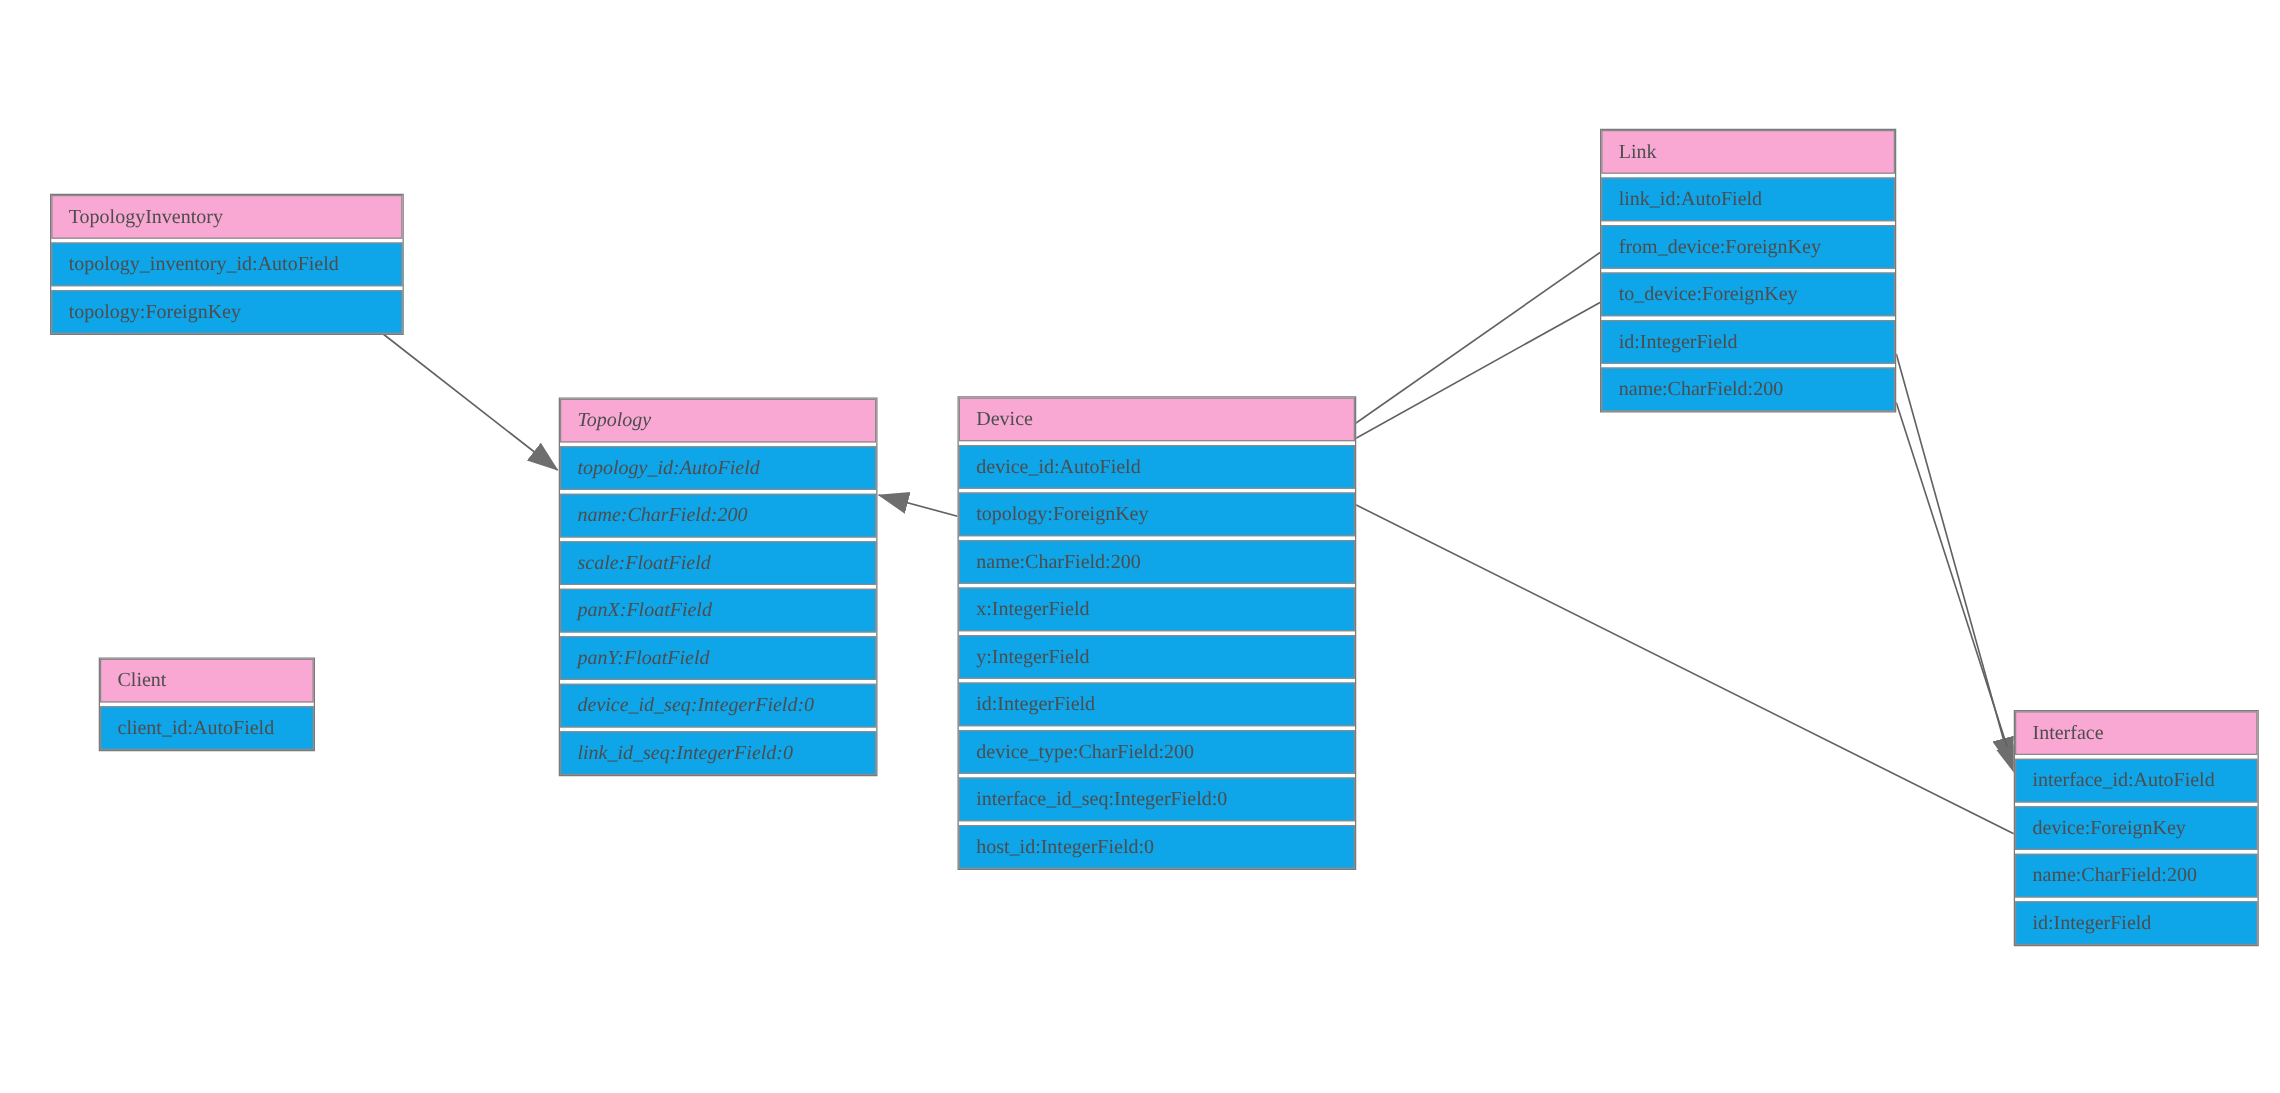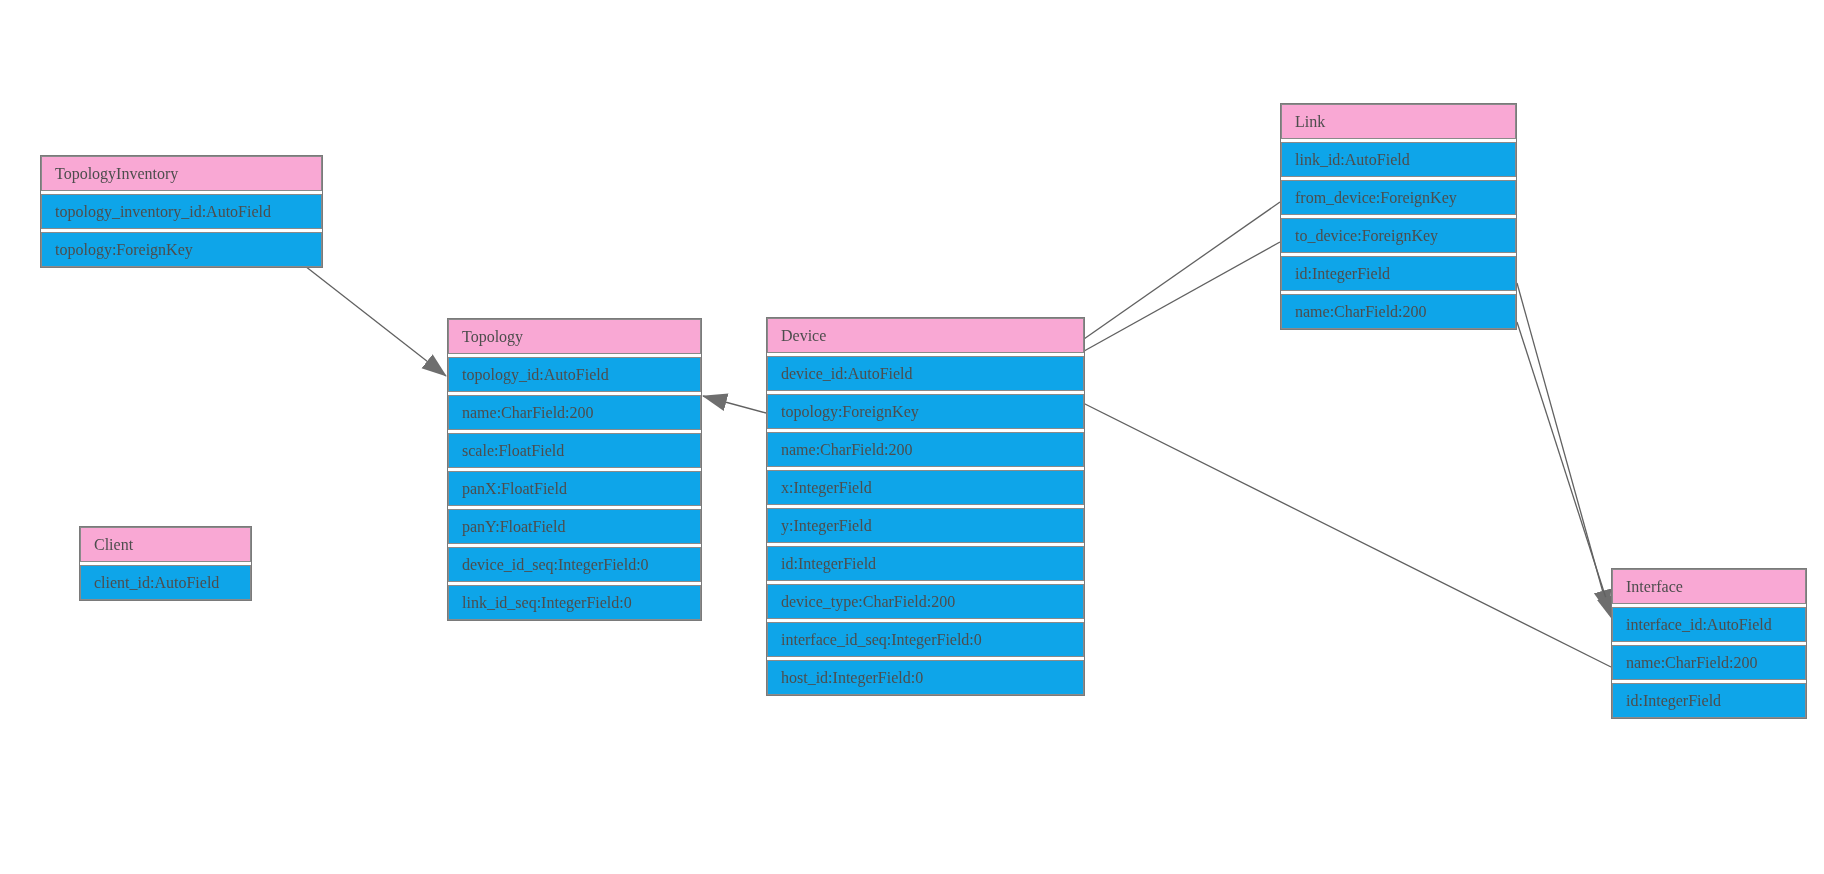--- a/index.html
+++ b/index.html
@@ -65,21 +65,21 @@
     <line x1="1517" y1="283" x2="1609" y2="614" stroke="#616161" stroke-width="1.3" marker-end="url(#arrow)"></line>
     <line x1="1517" y1="322" x2="1613" y2="620" stroke="#616161" stroke-width="1.3" marker-end="url(#arrow)"></line>
   </svg>
 
   <div class="etable" style="left:22px; top:155px; width:283px;margin-left:18px;">
     <div class="cell header">TopologyInventory</div>
     <div class="cell">topology_inventory_id:AutoField</div>
     <div class="cell">topology:ForeignKey</div>
   </div>
 
-  <div class="etable" style="left:447px; top:318px; width:255px;">
+  <div class="etable" style="left:447px; top:318px; width:255px;font-style:italic;">
     <div class="cell header">Topology</div>
     <div class="cell">topology_id:AutoField</div>
     <div class="cell">name:CharField:200</div>
     <div class="cell">scale:FloatField</div>
     <div class="cell">panX:FloatField</div>
     <div class="cell">panY:FloatField</div>
     <div class="cell">device_id_seq:IntegerField:0</div>
     <div class="cell">link_id_seq:IntegerField:0</div>
   </div>
 
@@ -106,17 +106,18 @@
     <div class="cell">link_id:AutoField</div>
     <div class="cell">from_device:ForeignKey</div>
     <div class="cell">to_device:ForeignKey</div>
     <div class="cell">id:IntegerField</div>
     <div class="cell">name:CharField:200</div>
   </div>
 
   <div class="etable" style="left:1611px; top:568px; width:196px;">
     <div class="cell header">Interface</div>
     <div class="cell">interface_id:AutoField</div>
+    <div class="cell">device:ForeignKey</div>
     <div class="cell">name:CharField:200</div>
     <div class="cell">id:IntegerField</div>
   </div>
 
 </div>
 
 </body></html>

